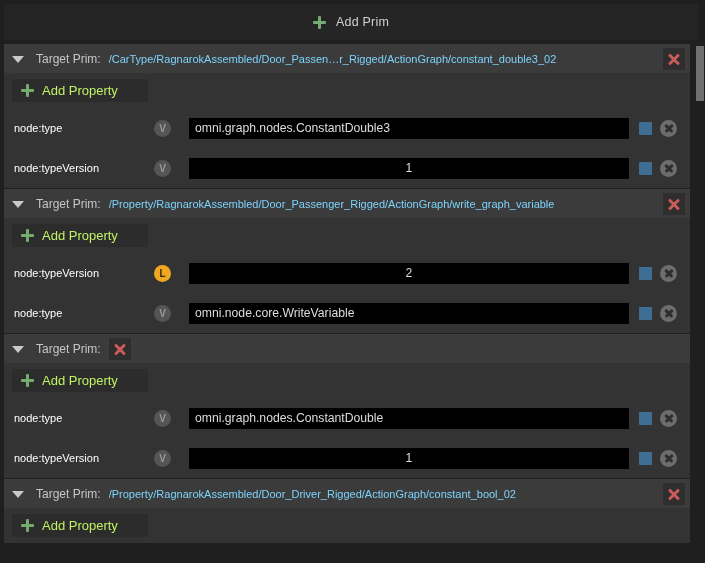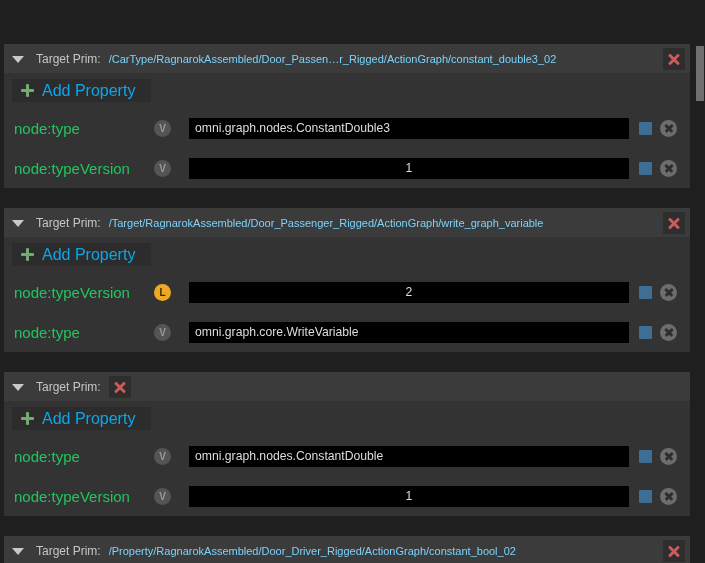--- a/index.html
+++ b/index.html
@@ -58,21 +58,21 @@
     position: absolute;
     left: 4px;
     top: 44px;
     width: 690px;
     height: 519px;
     overflow: hidden;
   }
 
   .section {
     background: #333333;
-    margin-bottom: 20px;
+    margin-bottom: 1px;
     width: 686px;
     border-top: 1px solid #3d3d3d;
   }
 
   .sec-header {
     position: relative;
     height: 28px;
     background: #3b3b3b;
     display: flex;
     align-items: center;
@@ -132,34 +132,34 @@
   .addprop-btn {
     display: inline-flex;
     align-items: center;
     gap: 8px;
     background: #2c2c2c;
     height: 23px;
     padding: 0 16px 0 9px;
     min-width: 136px;
   }
   .addprop-btn .label {
-    color: #0ea5e9;
-    font-size: 16px;
+    color: #bef264;
+    font-size: 13px;
   }
 
   
   .prop-row {
     display: flex;
     align-items: center;
     height: 40px;
     padding-left: 10px;
   }
   .prop-name {
-    color: #22c55e;
-    font-size: 15px;
+    color: #ffffff;
+    font-size: 11px;
     width: 140px;
     flex: 0 0 auto;
     white-space: nowrap;
   }
   .badge {
     flex: 0 0 auto;
     width: 17px;
     height: 17px;
     border-radius: 50%;
     display: flex;
@@ -231,20 +231,24 @@
     width: 8px;
     height: 55px;
     background: #6f6f6f;
   }
 </style>
 </head>
 <body>
 
 <div class="app">
 
+  <div class="addprim-bar">
+    <span class="plus"></span>
+    <span class="label">Add Prim</span>
+  </div>
 
   <div class="sections">
 
     <div class="section">
       <div class="sec-header">
         <span class="caret"></span>
         <span class="target-label">Target Prim:</span>
         <span class="target-path">/CarType/RagnarokAssembled/Door_Passen…r_Rigged/ActionGraph/constant_double3_02</span>
         <span class="del-btn">
             <span class="xm"></span>
@@ -269,42 +273,42 @@
         <span class="prop-field center">1</span>
         <span class="blue-sq"></span>
         <span class="clear-btn"></span>
       </div>
     </div>
 
     <div class="section">
       <div class="sec-header">
         <span class="caret"></span>
         <span class="target-label">Target Prim:</span>
-        <span class="target-path">/Target/RagnarokAssembled/Door_Passenger_Rigged/ActionGraph/write_graph_variable</span>
+        <span class="target-path">/Property/RagnarokAssembled/Door_Passenger_Rigged/ActionGraph/write_graph_variable</span>
         <span class="del-btn">
             <span class="xm"></span>
           </span>
       </div>
       <div class="addprop-row">
         <span class="addprop-btn">
           <span class="plus"></span>
           <span class="label">Add Property</span>
         </span>
       </div>
       <div class="prop-row">
         <span class="prop-name">node:typeVersion</span>
         <span class="badge l">L</span>
         <span class="prop-field center">2</span>
         <span class="blue-sq"></span>
         <span class="clear-btn"></span>
       </div>
       <div class="prop-row">
         <span class="prop-name">node:type</span>
         <span class="badge v">V</span>
-        <span class="prop-field">omni.graph.core.WriteVariable</span>
+        <span class="prop-field">omni.node.core.WriteVariable</span>
         <span class="blue-sq"></span>
         <span class="clear-btn"></span>
       </div>
     </div>
 
     <div class="section">
       <div class="sec-header">
         <span class="caret"></span>
         <span class="target-label">Target Prim:</span>
         <span class="del-btn">

